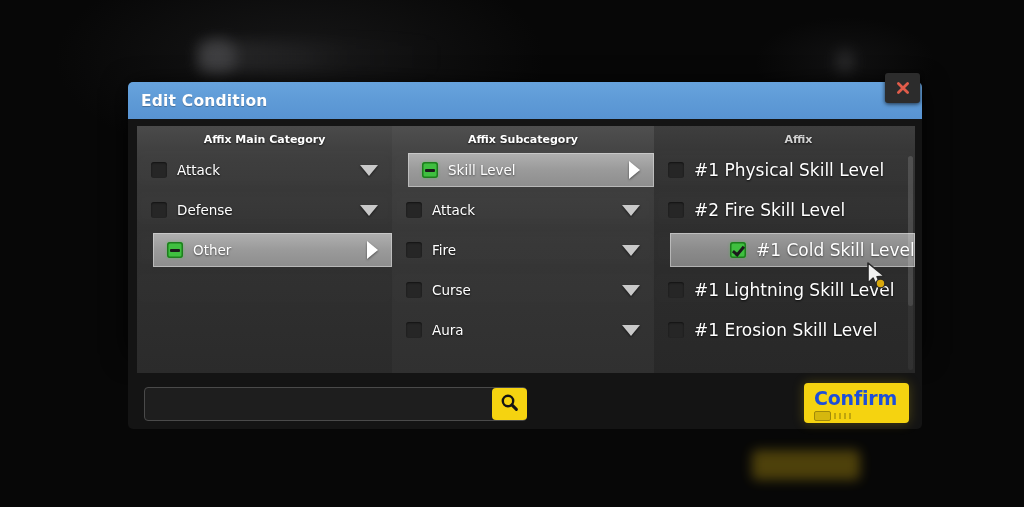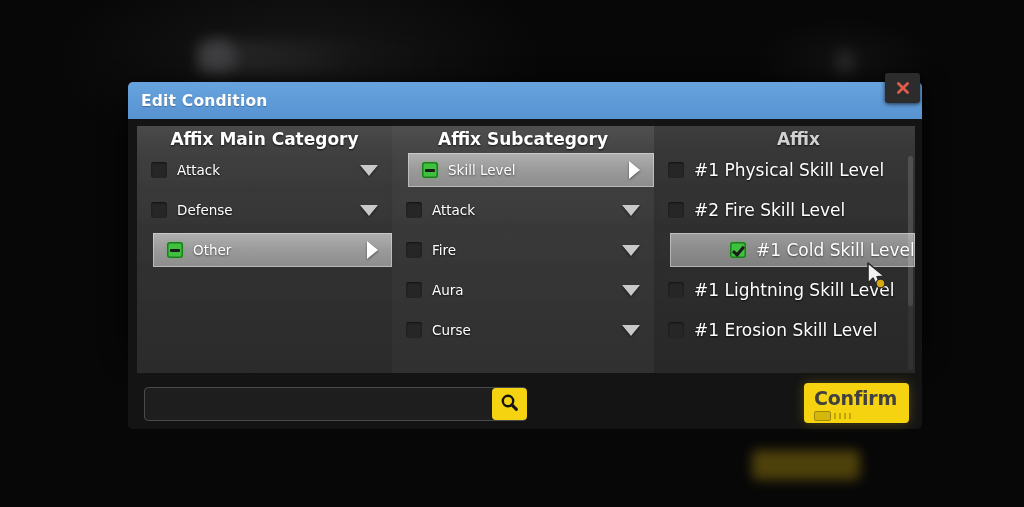--- a/index.html
+++ b/index.html
@@ -124,21 +124,21 @@
   }
   #col-main     { width: 255px; background: linear-gradient(180deg,#4a4a4a 0%, #3c3c3c 14%, #313131 48%, #2b2b2b 100%); }
   #col-sub      { width: 262px; background: linear-gradient(180deg,#4f4f4f 0%, #414141 14%, #363636 48%, #303030 100%); }
   #col-affix    { width: 261px; background: linear-gradient(180deg,#3e3e3e 0%, #343434 14%, #2d2d2d 48%, #282828 100%); }
 
   .col-head {
     height: 27px;
     line-height: 27px;
     text-align: center;
     color: #ffffff;
-    font-size: 17px;
+    font-size: 11px;
     font-weight: bold;
     text-shadow: 0 1px 2px rgba(0,0,0,0.75);
   }
   #col-affix .col-head { color: #d2d2d2; margin-left: 28px; }
 
   .rows { position: relative; }
 
   .row {
     position: relative;
     height: 34px;
@@ -297,21 +297,21 @@
     left: 676px; top: 8px;
     width: 105px; height: 40px;
     background: #f5d310;
     border-radius: 4px;
     cursor: pointer;
     box-shadow: 0 0 12px rgba(245,211,16,0.25);
   }
   #confirm-label {
     position: absolute;
     left: 10px; top: 4px;
-    color: #404040;
+    color: #1d4ed8;
     font-size: 19px;
     font-weight: bold;
     letter-spacing: -0.2px;
   }
   #confirm-hint {
     position: absolute;
     left: 10px; top: 28px;
     display: flex;
     align-items: center;
     gap: 3px;
@@ -409,27 +409,27 @@
             </div>
 
             <div class="row">
               <span class="chk"></span>
               <span class="row-label">Fire</span>
               <span class="arrow down"></span>
             </div>
 
             <div class="row">
               <span class="chk"></span>
+              <span class="row-label">Curse</span>
+              <span class="arrow down"></span>
+            </div>
+
+            <div class="row">
+              <span class="chk"></span>
               <span class="row-label">Aura</span>
-              <span class="arrow down"></span>
-            </div>
-
-            <div class="row">
-              <span class="chk"></span>
-              <span class="row-label">Curse</span>
               <span class="arrow down"></span>
             </div>
 
           </div>
         </div>
 
         <div class="column" id="col-affix">
           <div class="col-bleed"></div>
           <div class="col-head">Affix</div>
           <div class="rows">

